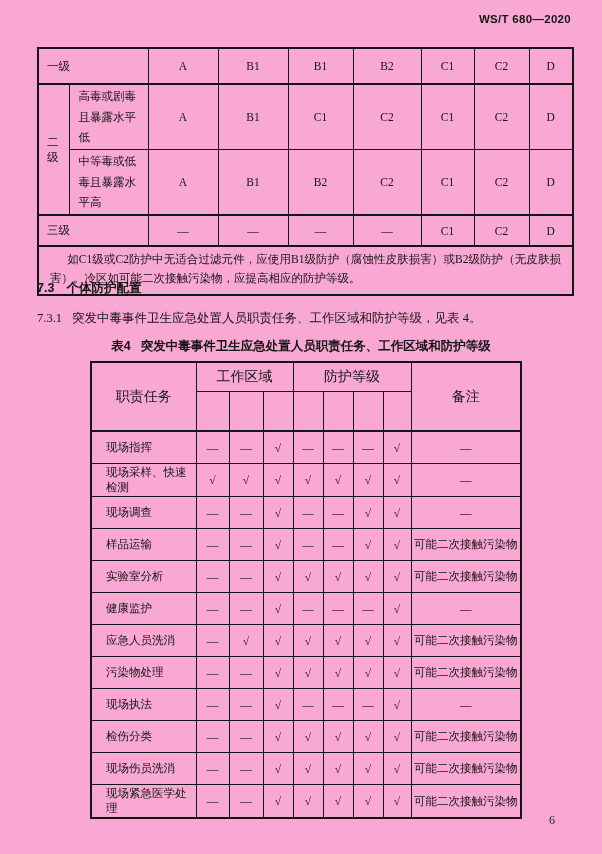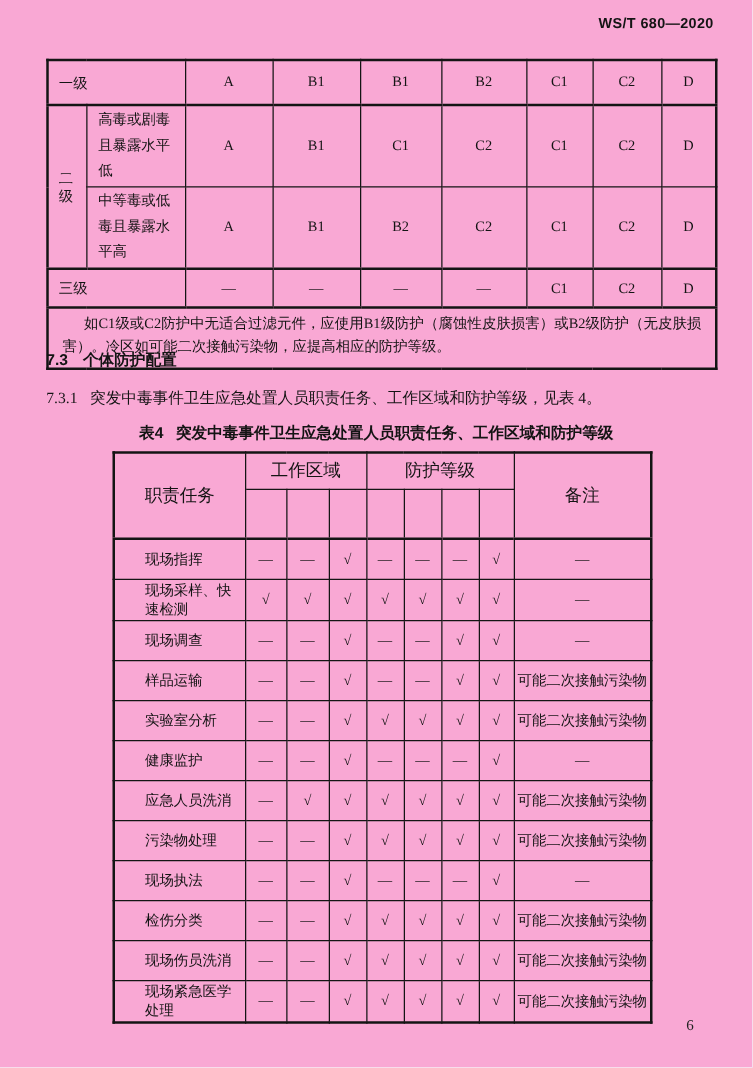--- a/index.html
+++ b/index.html
@@ -45,21 +45,21 @@
     font-size:12.5px; font-weight:bold;
     font-family:"Liberation Sans","DejaVu Sans",sans-serif;
   }
   .caption .cap-label { margin-right:10px; }
   
   .t4 { position:absolute; left:90px; top:361px; width:430px; border:2px solid #141414; }
   .t4 .hd { font-weight:normal; font-size:14px;margin-left:31px; }
   .t4 tr:nth-child(1) td { height:26px; }
   .t4 tr:nth-child(2) td { height:23px;padding-left:39px; }
   .t4 tr.data td { height:29px; }
-  .t4 .task { text-align:left; padding-left:24px; }
+  .t4 .task { text-align:left; padding-left:14px; }
   .page-num { position:absolute; left:549px; top:813px; font-size:12px; color:#222; }
 </style>
 </head>
 <body>
 
 <div class="page">
 
   <div class="doc-code">WS/T 680—2020</div>
 
   <table class="t1">

